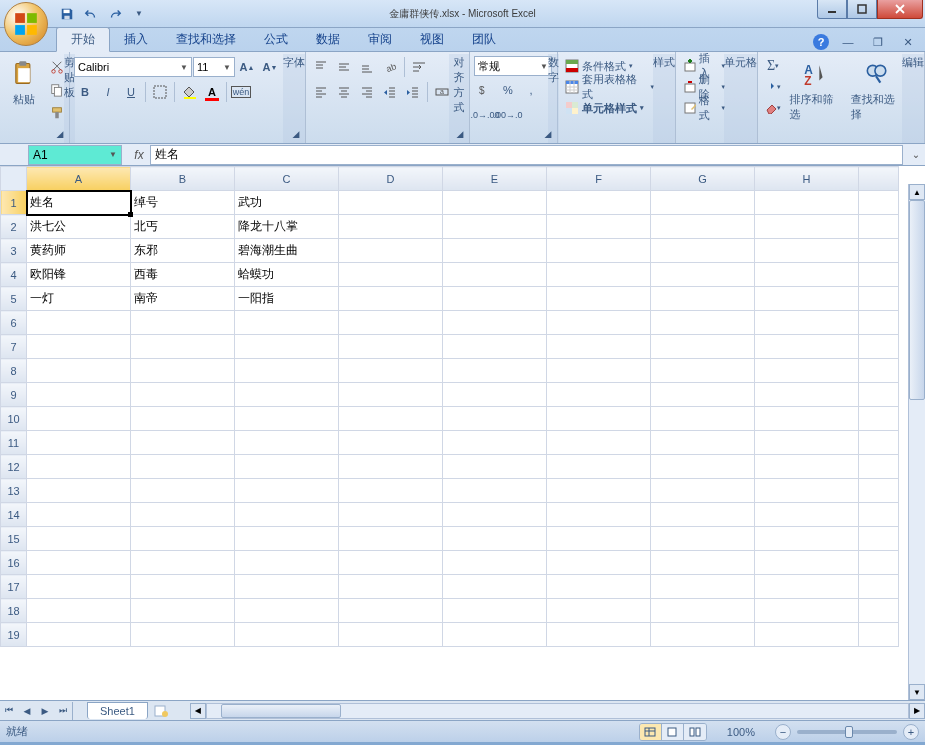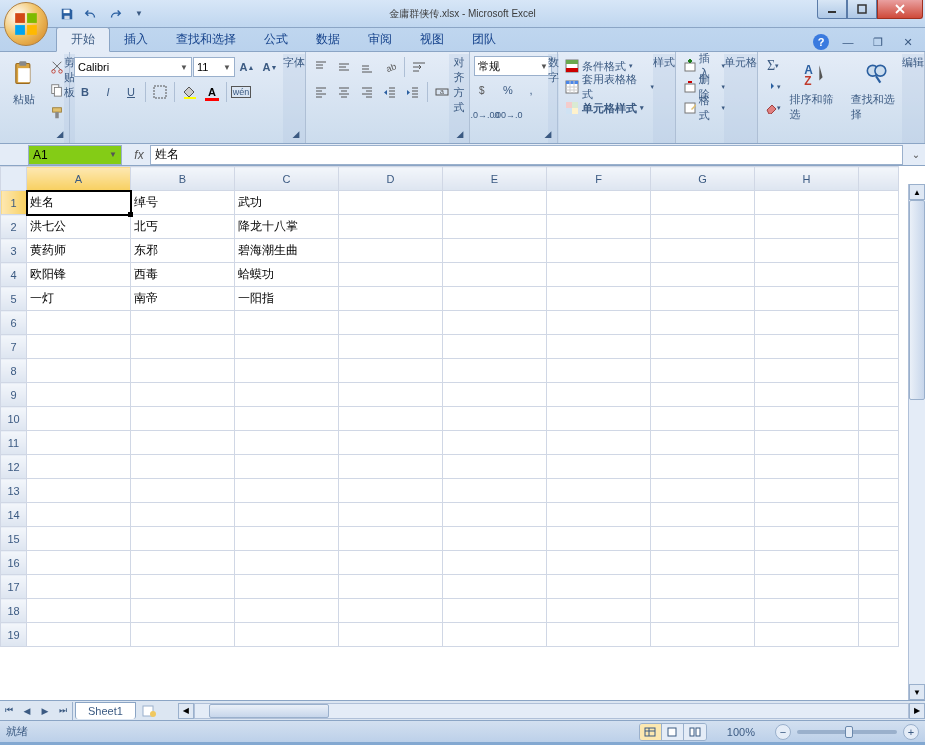--- a/index.html
+++ b/index.html
@@ -33,21 +33,21 @@
 .big-btn .ico { width: 32px; height: 32px; display:flex; align-items:center; justify-content:center;}
 .col { display: flex; flex-direction: column; gap: 1px; }
 .row { display: flex; gap: 1px; align-items:center;}
 .sm-btn { width: 22px; height: 22px; display: flex; align-items: center; justify-content: center; border: 1px solid transparent; font-size: 11px; color:#3b5a82;}
 .combo { height: 20px; border: 1px solid #9ab0cc; background: #fff; font-size: 11px; display:flex; align-items:center; padding: 0 3px; }
 .combo .dd { margin-left: auto; font-size:8px; color:#555;}
 .dlg-launcher { position:absolute; right:2px; bottom:2px; width:14px; height:14px; font-size:9px; color:#3b5a82; display:flex; align-items:center; justify-content:center;}
 
 
 .formula-bar { height: 22px; background: #e4ecf7; display: flex; align-items: center; border-bottom: 1px solid #8ba5c5; font-size: 12px; }
-.name-box { width: 94px; height: 20px; background: #84cc16; border: 1px solid #9ab0cc; margin: 0 6px 0 28px; display:flex; align-items:center; padding: 0 4px; }
+.name-box { width: 94px; height: 20px; background: #5eead4; border: 1px solid #9ab0cc; margin: 0 6px 0 28px; display:flex; align-items:center; padding: 0 4px; }
 .name-box .dd { margin-left:auto; font-size:8px; color:#555;}
 .fx-btn { width: 22px; text-align:center; font-style: italic; color:#555;}
 .formula-input { flex:1; background:#fff; border:1px solid #9ab0cc; height:20px; padding: 0 4px; display:flex; align-items:center; margin-right:4px;}
 .fb-expand { width:18px; color:#555; font-size:10px; text-align:center;}
 
 
 .grid-area { position: relative; height: 554px; background: #fff; display:flex; flex-direction:column;}
 .grid-scroll { flex:1; overflow:hidden; position:relative;}
 table.grid { border-collapse: collapse; table-layout: fixed; font-size: 12px; color:#000;}
 table.grid th, table.grid td { border: 1px solid #d0d7e5; height: 24px; }
@@ -58,21 +58,21 @@
 table.grid th.rowhdr.active { background: linear-gradient(to right, #fde8b3, #f8d060);}
 table.grid td { padding: 0 3px; background:#fff; text-align:left; vertical-align:middle;}
 table.grid td.selected { outline: 2px solid #000; outline-offset:-1px; position:relative;}
 table.grid td.selected::after { content:''; position:absolute; right:-3px; bottom:-3px; width:5px; height:5px; background:#000;}
 .col-w { width: 104px; }
 
 
 .sheet-bar { height: 20px; background: #dce6f2; display: flex; align-items: center; border-top: 1px solid #8ba5c5; font-size:11px;}
 .sheet-nav { display:flex; border-right:1px solid #9ab0cc;}
 .sheet-nav-btn { width:18px; height:18px; display:flex; align-items:center; justify-content:center; color:#3b5a82; font-size:9px;}
-.sheet-tab { padding: 2px 12px; background:#fff; border:1px solid #8ba5c5; border-bottom:none; border-radius: 0 0 3px 3px; margin-left:2px; color:#3b5a82;}
+.sheet-tab { padding: 2px 12px; background:#fff; border:1px solid #8ba5c5; border-bottom:none; border-radius: 0 0 3px 3px; margin-left:14px; color:#3b5a82;}
 .hscroll-area { flex:1; margin-left:20px; display:flex; align-items:center;}
 .scrollbar-h { flex:1; height:16px; background:#e4ecf7; border:1px solid #b0c0d8; position:relative;}
 .scrollbar-h .thumb { position:absolute; left:14px; top:0; bottom:0; width:120px; background:linear-gradient(to bottom,#eaf0f8,#c7d6eb); border:1px solid #9ab0cc; border-radius:2px;}
 .sb-btn { width:16px; height:16px; background:#dfe8f4; border:1px solid #9ab0cc; font-size:8px; display:flex; align-items:center; justify-content:center;}
 .vscroll { position:absolute; right:0; top:18px; bottom:0; width:17px; background:#e4ecf7; border-left:1px solid #b0c0d8;}
 .vscroll .sb-btn{ position:absolute; left:0; width:16px;}
 .vscroll .thumb { position:absolute; top:16px; left:0; right:0; height:200px; background:linear-gradient(to right,#eaf0f8,#c7d6eb); border:1px solid #9ab0cc; border-radius:2px;}
 
 
 .statusbar { height: 22px; background: linear-gradient(to bottom, #d3e0f0, #bcd0e9); display:flex; align-items:center; font-size:11px; color:#3b5a82; padding: 0 6px; border-top:1px solid #8ba5c5;}

